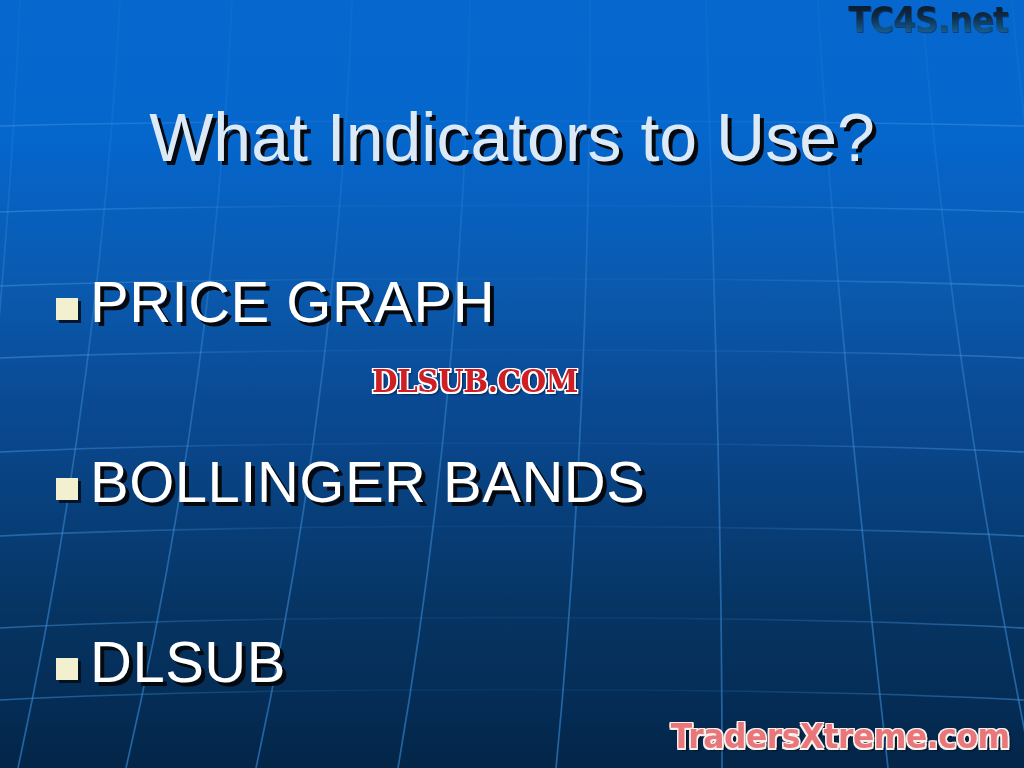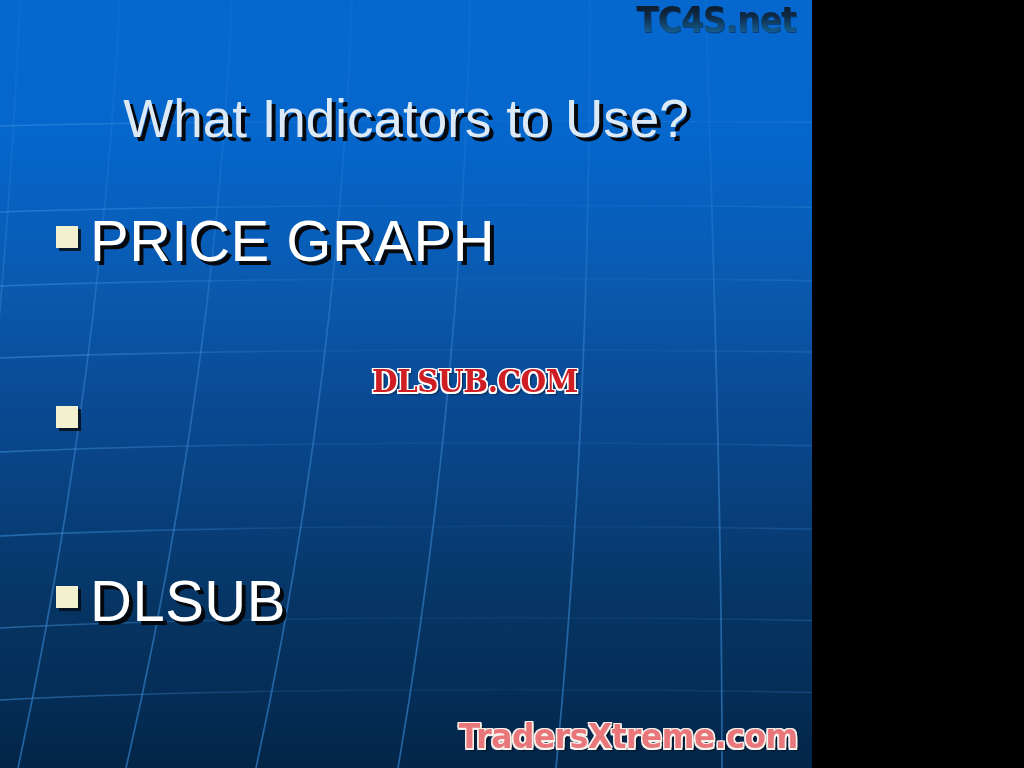--- a/index.html
+++ b/index.html
@@ -3,21 +3,21 @@
 <meta charset="utf-8">
 <title>Slide</title>
 <style>
   html, body {
     margin: 0;
     padding: 0;
     background: #000;
   }
   #slide {
     position: relative;
-    width: 812px;
+    width: 1024px;
     height: 768px;
     overflow: hidden;
     font-family: "Liberation Sans", sans-serif;
     background: linear-gradient(to bottom,
         #0668cf 0%,
         #0566cc 18%,
         #0a59ad 38%,
         #0a4a94 52%,
         #08417f 64%,
         #073straight 64%,
@@ -67,38 +67,38 @@
     white-space: nowrap;
   }
 
   
   .title {
     position: absolute;
     left: 0;
     right: 0;
     top: 52px;
     text-align: center;
-    font-size: 53px;
+    font-size: 68px;
     font-weight: normal;
     color: #dce9f6;
     letter-spacing: 0px;
     white-space: nowrap;
     text-shadow: 4px 4px 0 #05080c;
   }
 
   
   .bullets {
     position: absolute;
     left: 56px;
     top: 212px;
     width: 920px;
   }
   .bullet-row {
     display: flex;
-    align-items: flex-start;
+    align-items: center;
     height: 180px;
   }
   .bullet-marker {
     width: 22px;
     height: 22px;
     flex: 0 0 22px;
     background: #f3f0cf;
     box-shadow: 3px 3px 0 rgba(4, 12, 24, .85);
     margin-right: 12px;
     margin-top: 14px;
@@ -214,20 +214,21 @@
 
   <div class="bullets">
 
     <div class="bullet-row">
       <span class="bullet-marker"></span>
       <span class="bullet-text">PRICE GRAPH</span>
     </div>
 
     <div class="bullet-row">
       <span class="bullet-marker"></span>
+      <span class="bullet-text">BOLLINGER BANDS</span>
     </div>
 
     <div class="bullet-row">
       <span class="bullet-marker"></span>
       <span class="bullet-text">DLSUB</span>
     </div>
 
   </div>
 
   <div class="wm-dlsub">DLSUB.COM</div>

